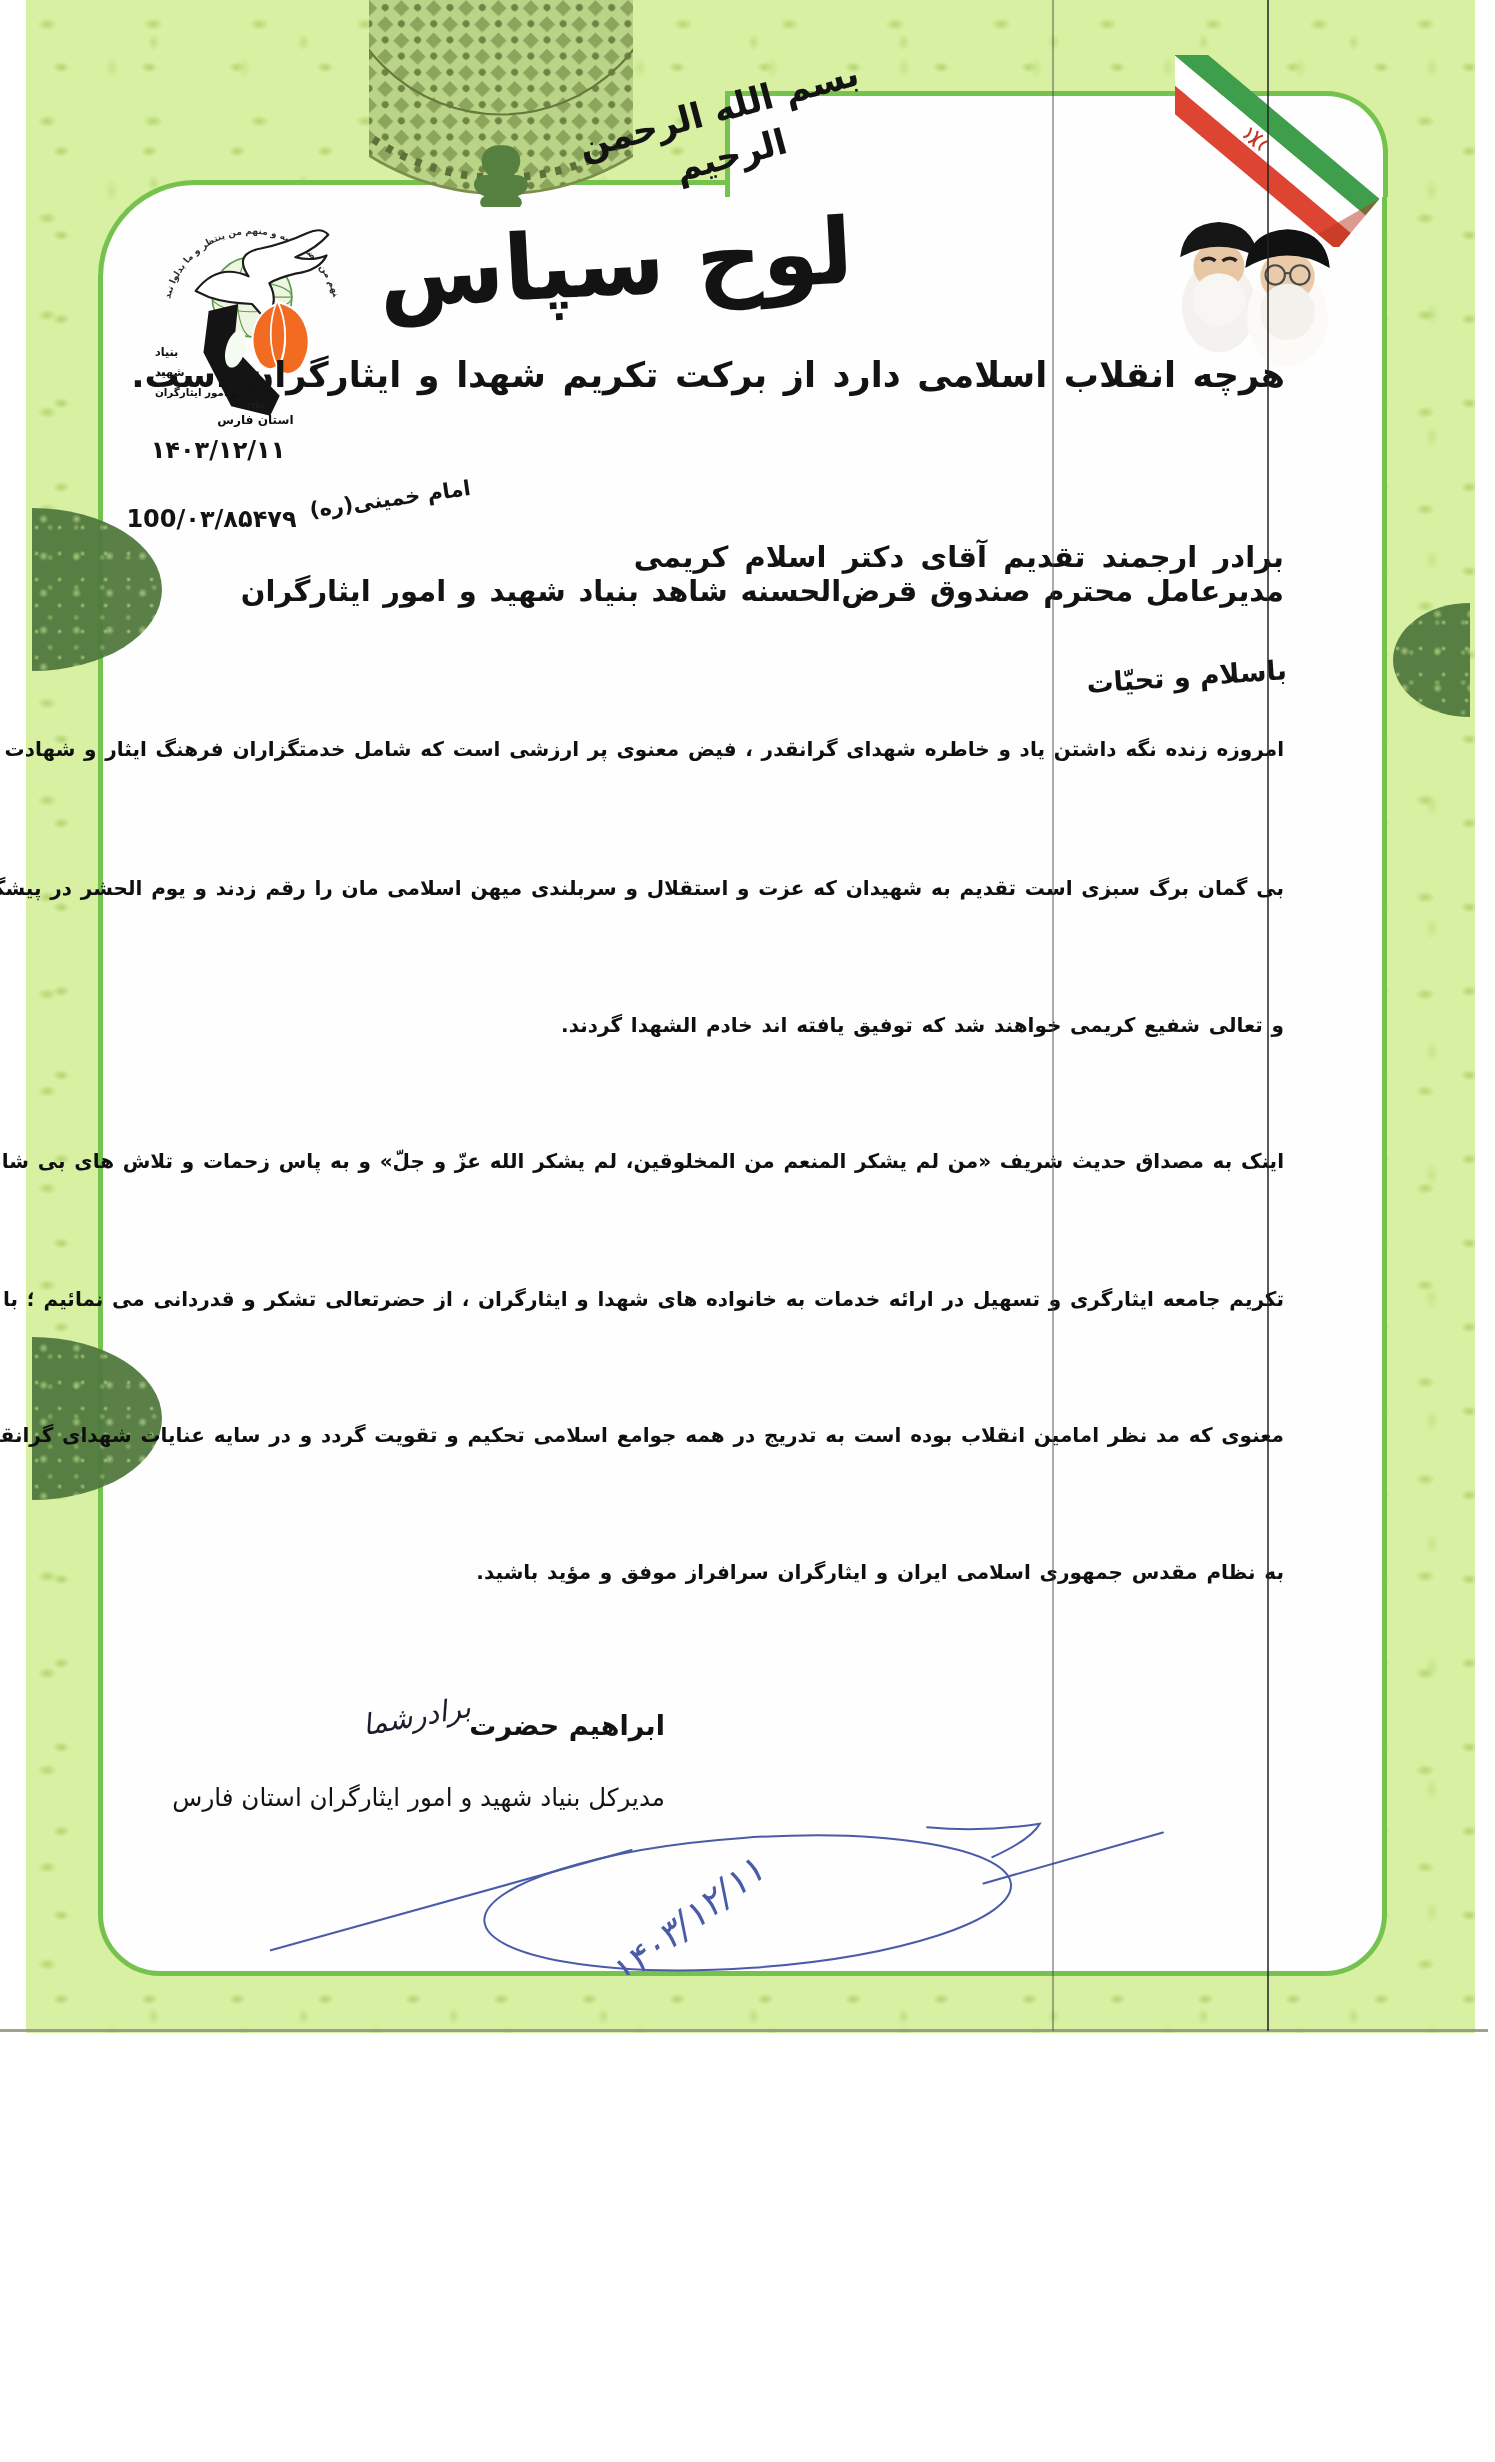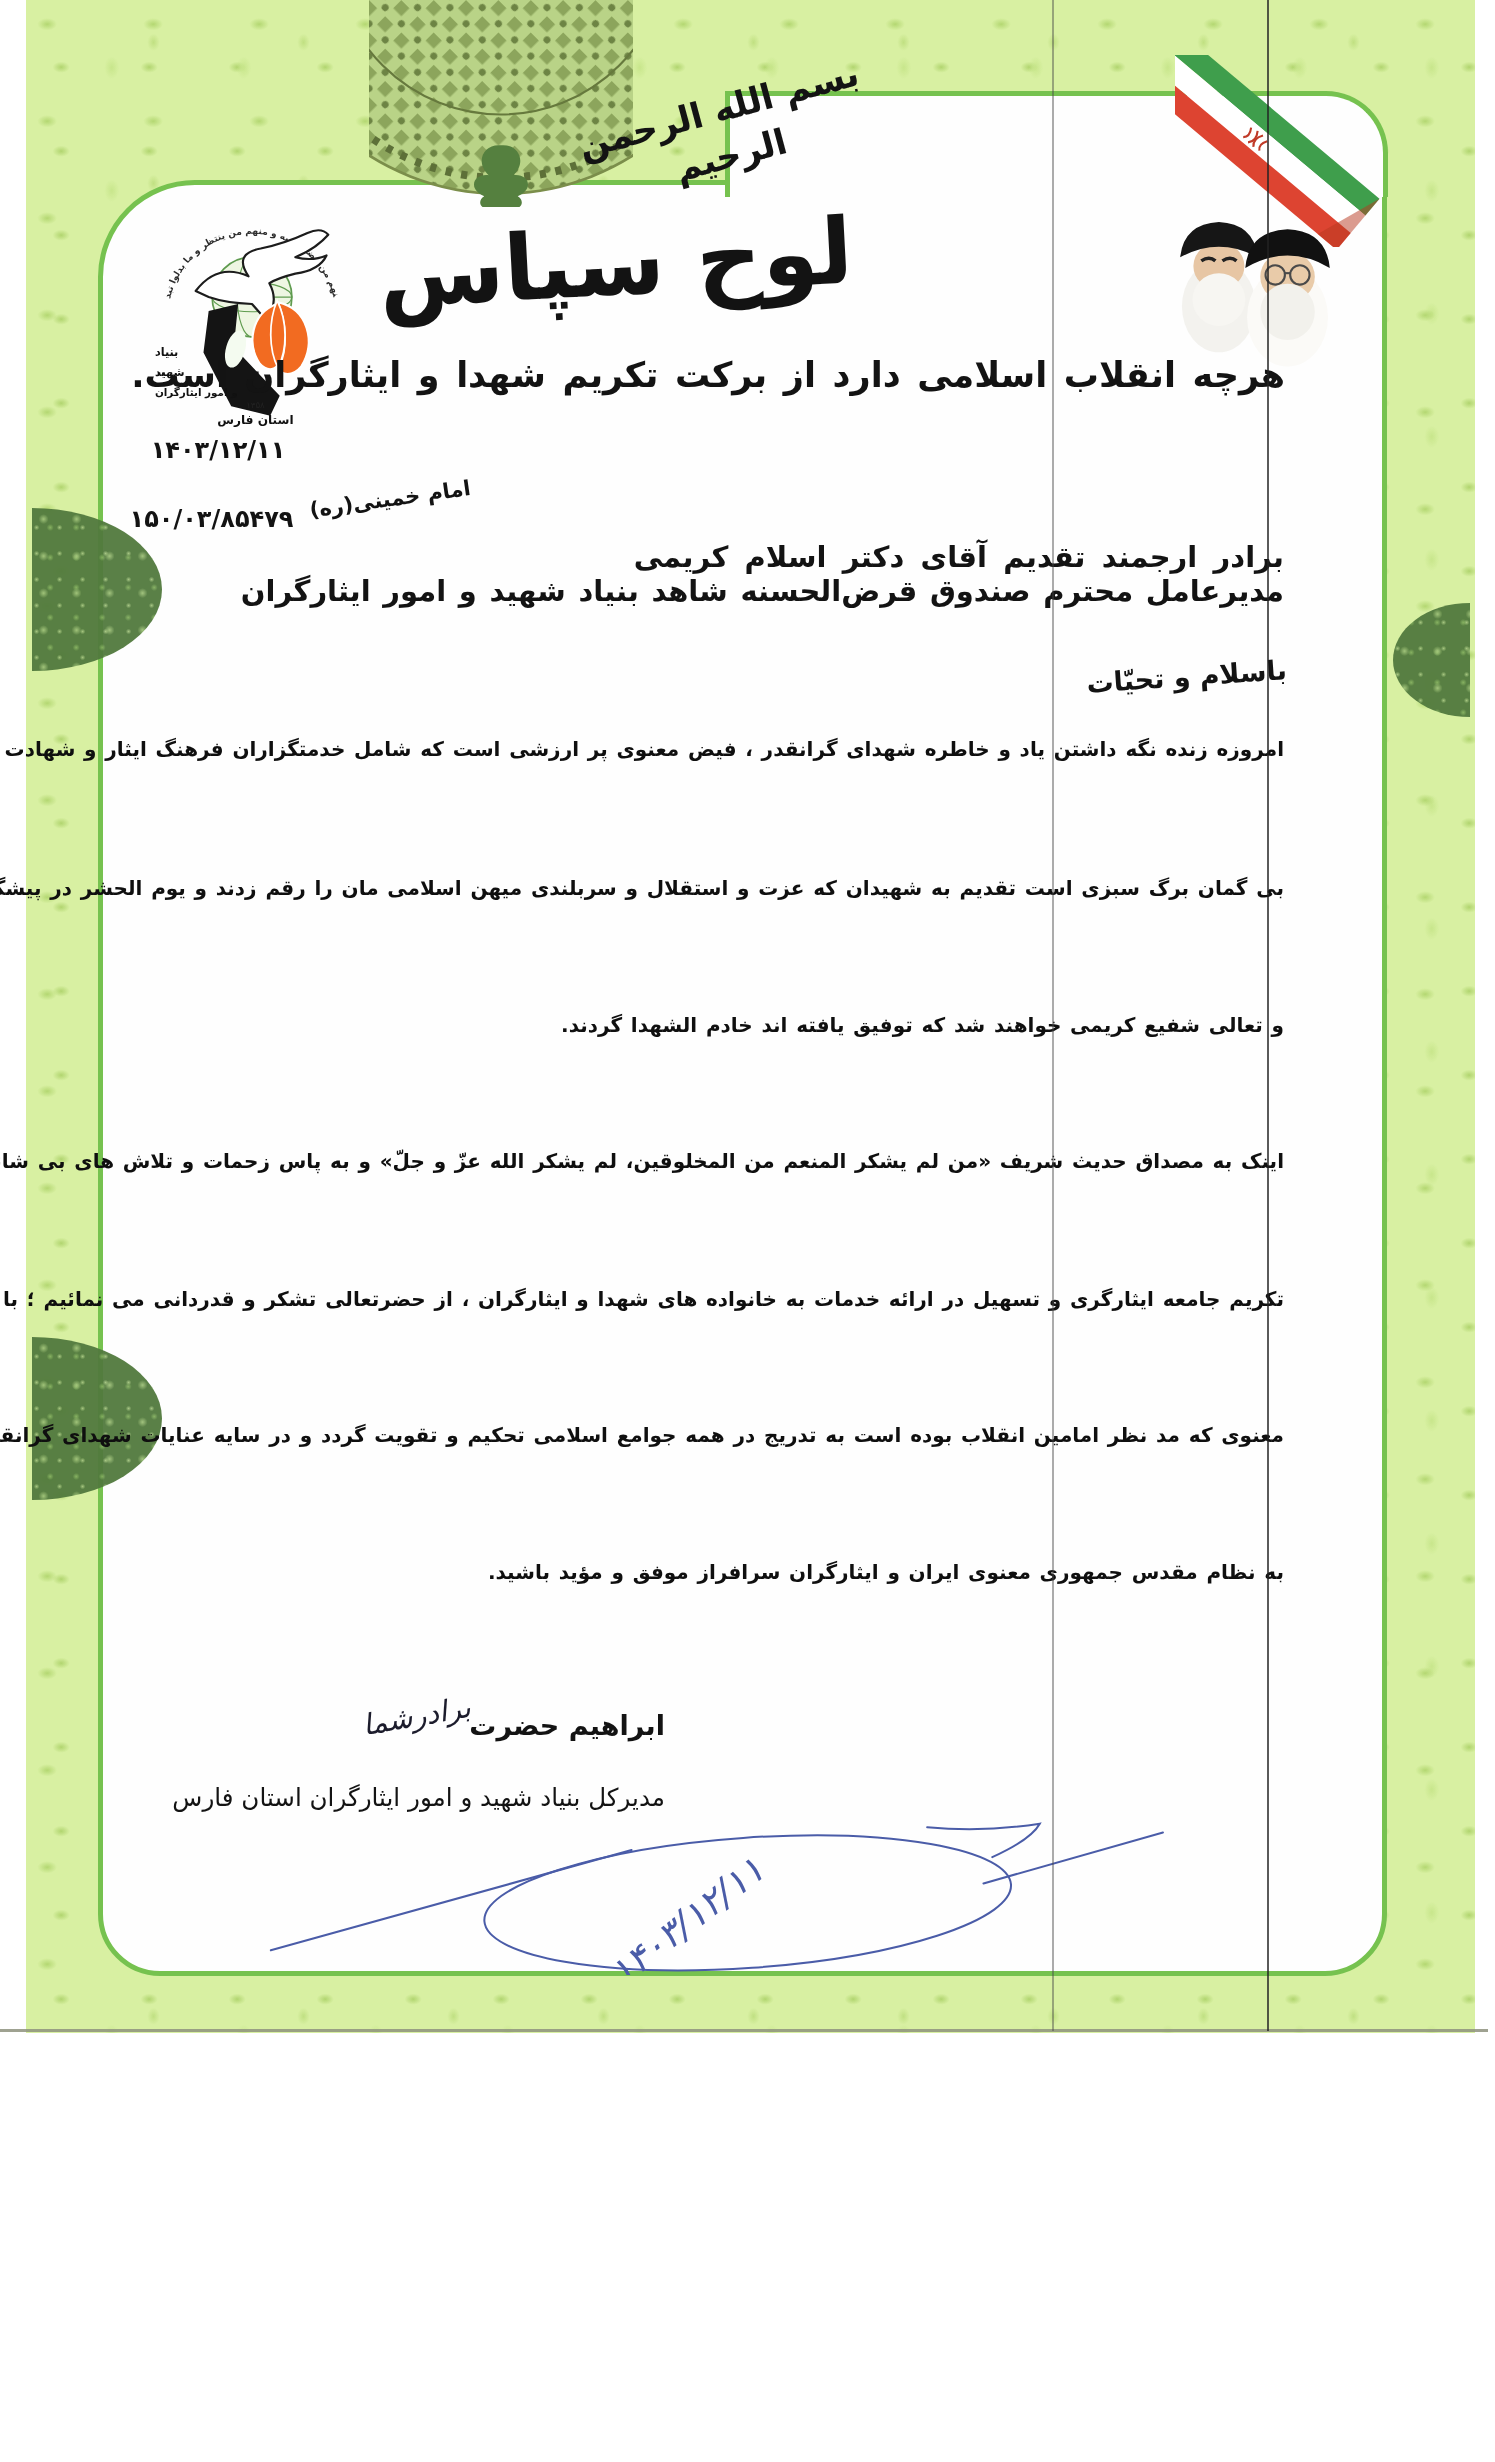--- a/index.html
+++ b/index.html
@@ -166,33 +166,33 @@
       <line x1="135" y1="82" x2="141" y2="82" stroke="#4a4a4a" stroke-width="2.4"></line>
       <ellipse cx="138" cy="126" rx="31" ry="32" fill="#f2f1ec"></ellipse>
     </g>
   </svg>
 
   <div class="abs fa bismillah">بسم الله الرحمن الرحیم</div>
   <div class="abs fa title">لوح سپاس</div>
   <div class="abs fa quote">هرچه انقلاب اسلامی دارد از برکت تکریم شهدا و ایثارگران است.</div>
   <div class="abs fa attribution">امام خمینی(ره)</div>
   <div class="abs fa issue-date">۱۴۰۳/۱۲/۱۱</div>
-  <div class="abs fa ref-number">۱۵۰/۰۳/۸۵۴۷۹</div>
+  <div class="abs fa ref-number">100/۰۳/۸۵۴۷۹</div>
 
   <div class="abs fa recipient-1">برادر ارجمند تقدیم آقای دکتر اسلام کریمی</div>
   <div class="abs fa recipient-2">مدیرعامل محترم صندوق قرض‌الحسنه شاهد بنیاد شهید و امور ایثارگران</div>
   <div class="abs fa salutation">باسلام و تحیّات</div>
 
   <div class="abs fa body-line bl1">امروزه زنده نگه داشتن یاد و خاطره شهدای گرانقدر ، فیض معنوی پر ارزشی است که شامل خدمتگزاران فرهنگ ایثار و شهادت شده و</div>
   <div class="abs fa body-line bl2">بی گمان برگ سبزی است تقدیم به شهیدان که عزت و استقلال و سربلندی میهن اسلامی مان را رقم زدند و یوم الحشر در پیشگاه حضرت حق سبحانه</div>
   <div class="abs fa body-line bl3">و تعالی شفیع کریمی خواهند شد که توفیق یافته اند خادم الشهدا گردند.</div>
   <div class="abs fa body-line bl4">اینک به مصداق حدیث شریف «من لم یشکر المنعم من المخلوقین، لم یشکر الله عزّ و جلّ» و به پاس زحمات و تلاش های بی شائبه شما در</div>
   <div class="abs fa body-line bl5">تکریم جامعه ایثارگری و تسهیل در ارائه خدمات به خانواده های شهدا و ایثارگران ، از حضرتعالی تشکر و قدردانی می نمائیم ؛ با امید به اینکه فضای</div>
   <div class="abs fa body-line bl6">معنوی که مد نظر امامین انقلاب بوده است به تدریج در همه جوامع اسلامی تحکیم و تقویت گردد و در سایه عنایات شهدای گرانقدر ، در استمرار خدمت</div>
-  <div class="abs fa body-line bl7">به نظام مقدس جمهوری معنوی ایران و ایثارگران سرافراز موفق و مؤید باشید.</div>
+  <div class="abs fa body-line bl7">به نظام مقدس جمهوری اسلامی ایران و ایثارگران سرافراز موفق و مؤید باشید.</div>
 
   <div class="abs fa sig-pre">برادرشما</div>
   <div class="abs fa sig-name">ابراهیم حضرت</div>
   <div class="abs fa sig-title">مدیرکل بنیاد شهید و امور ایثارگران استان فارس</div>
   <svg class="abs sig-svg" viewBox="0 0 1040 200">
     <g stroke="#4a5ca8" stroke-width="2.3" fill="none" stroke-linecap="round">
       <path d="M18,172 L428,58"></path>
       <ellipse cx="560" cy="118" rx="300" ry="74" transform="rotate(-4 560 118)"></ellipse>
       <path d="M838,66 q44,-20 54,-38 q-64,10 -128,4"></path>
       <path d="M828,96 L1032,38"></path>

